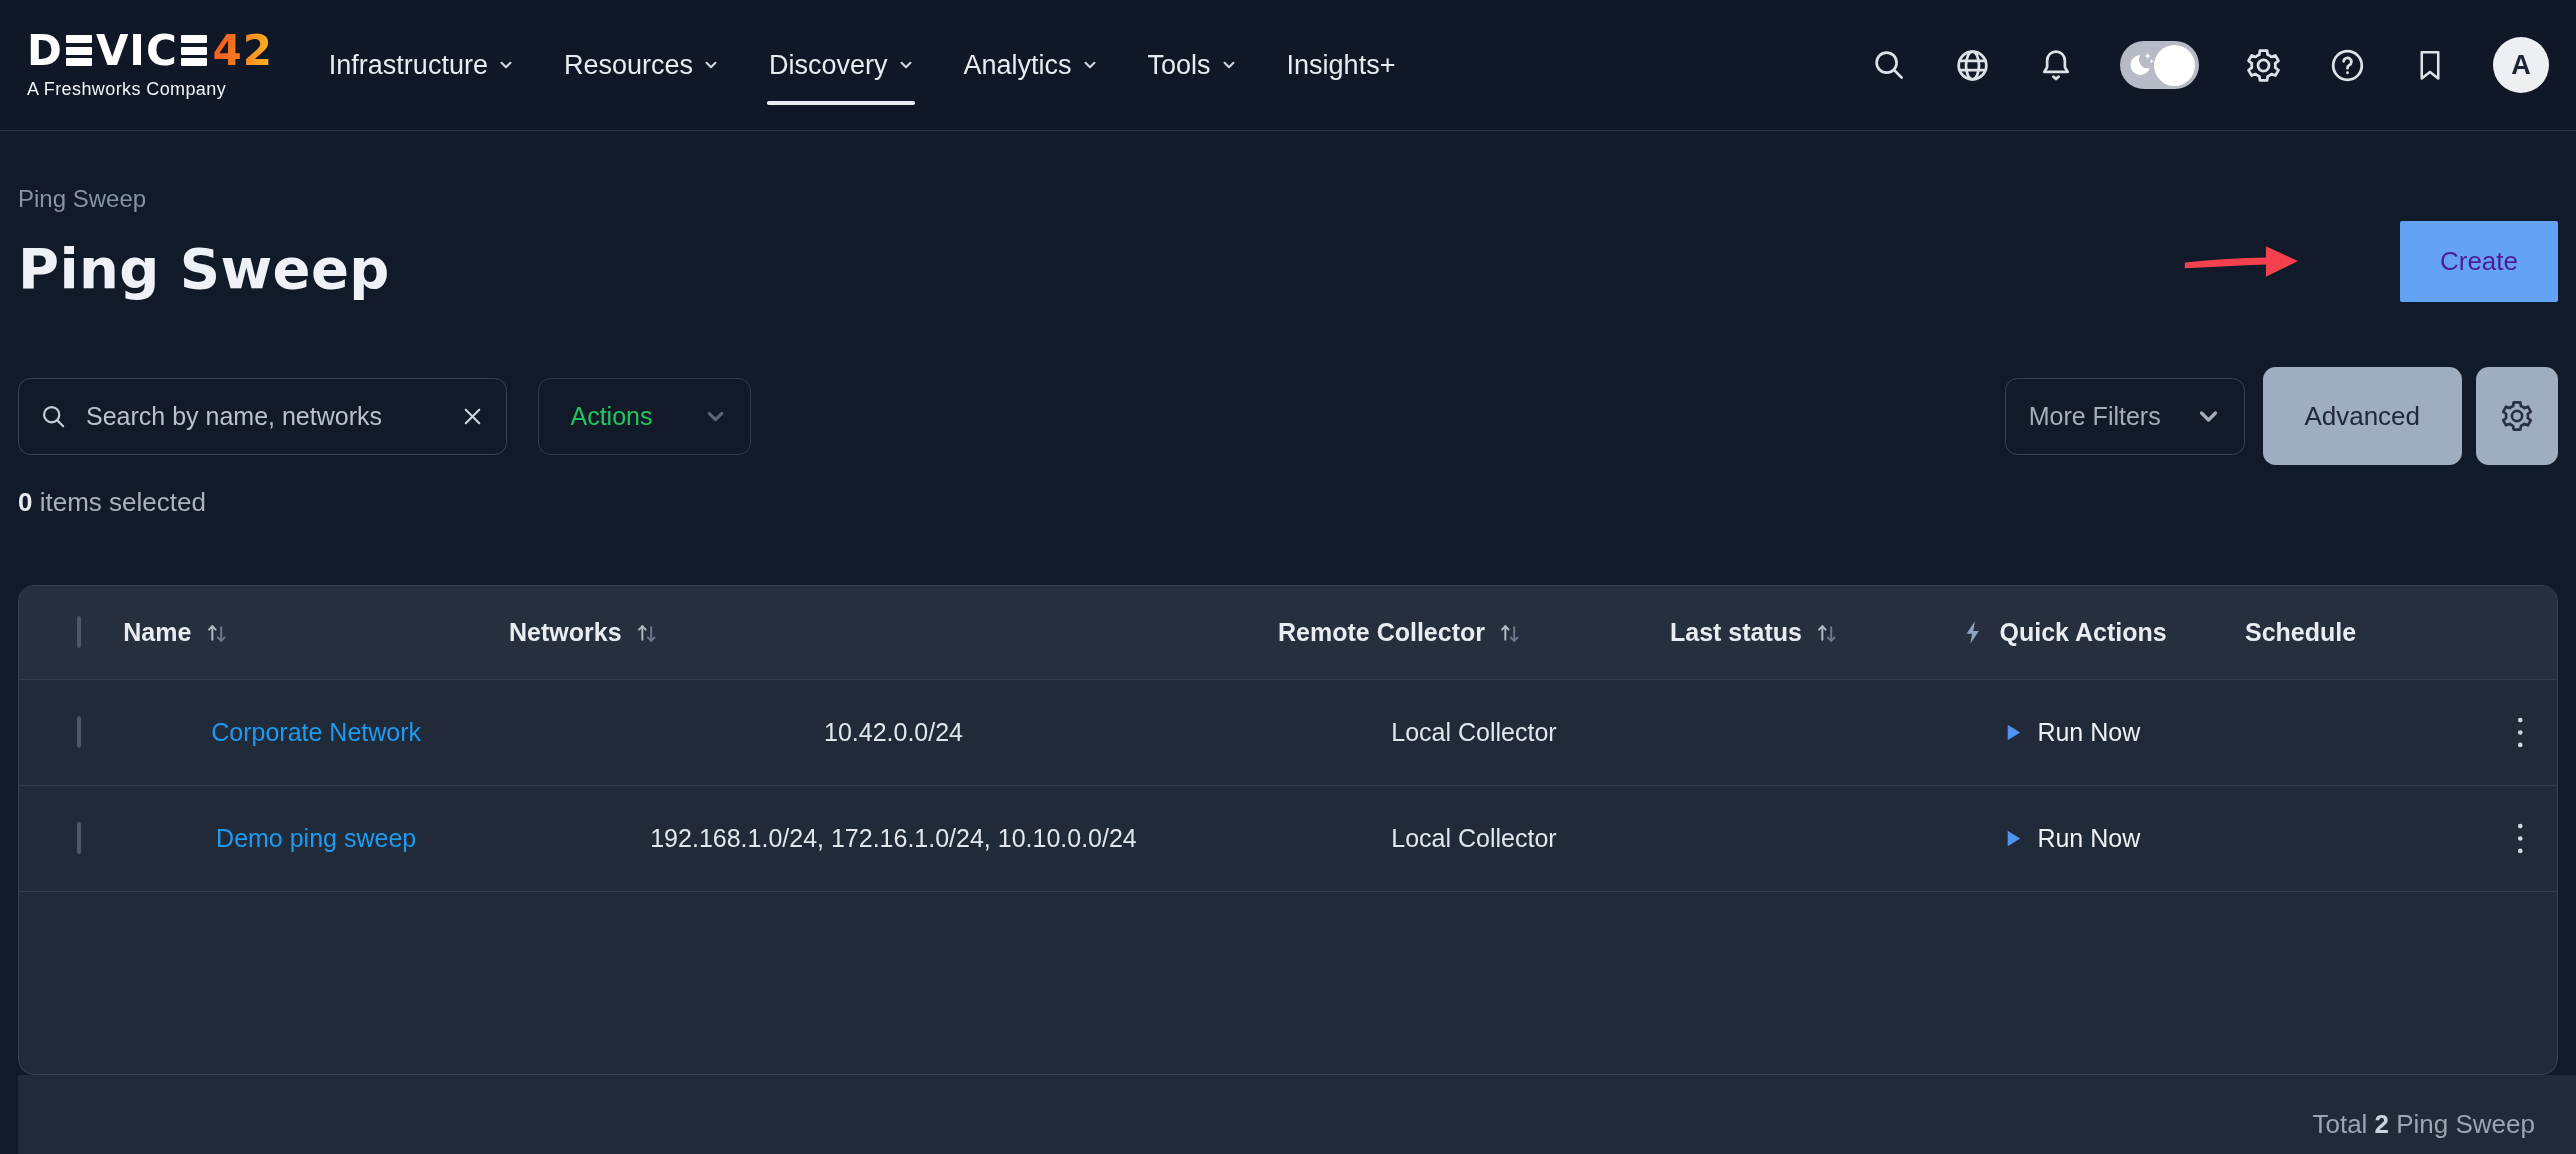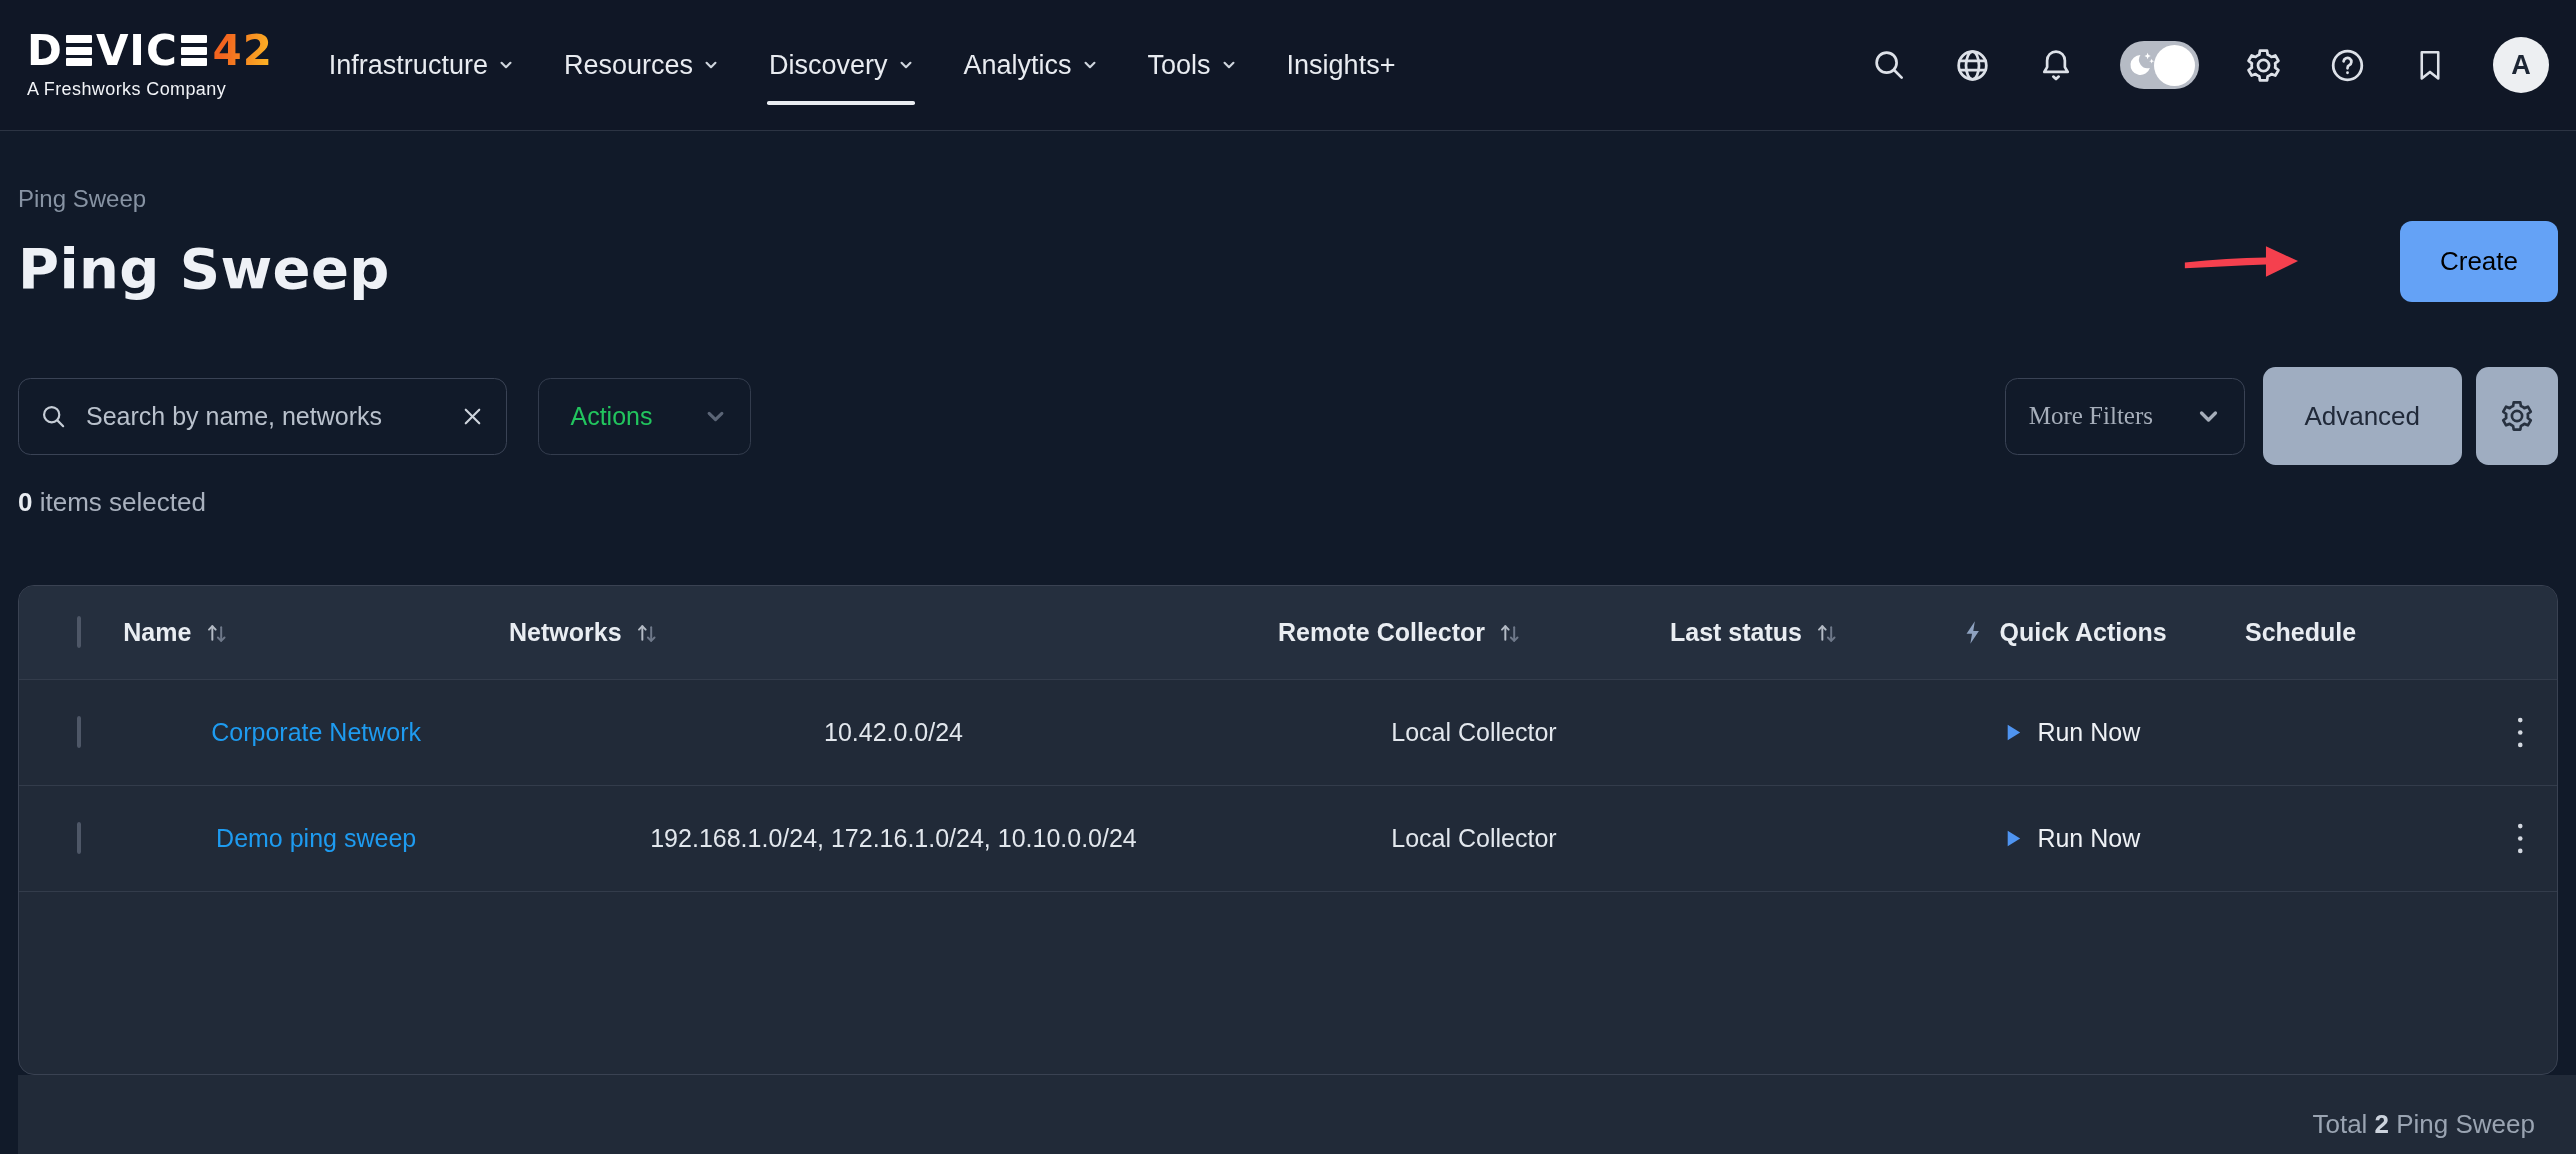--- a/index.html
+++ b/index.html
@@ -50,22 +50,22 @@
     font-size:27px; font-weight:700; cursor:pointer; }
 
   
   main { padding:0 18px; }
   .page-head { display:flex; justify-content:space-between; align-items:flex-start; margin-top:54px; }
   .breadcrumb { font-size:24px; color:#8793a3; line-height:28px; }
   .title { margin-top:21.5px; font-family:"DejaVu Sans", sans-serif; font-weight:800;
     font-size:56px; line-height:67px; color:#eef1f6; letter-spacing:0.4px; }
   .head-right { display:flex; align-items:center; margin-top:36px; }
   .arrow-annotation { margin-right:100px; }
-  .create-btn { width:158px; height:81px; border:none; border-radius:12px; background:#64a2f6;
-    color:#000000; font-family:inherit; font-size:26px; font-weight:500;
+  .create-btn { width:158px; height:81px; border:none; border-radius:2px; background:#64a2f6;
+    color:#4c1d95; font-family:inherit; font-size:26px; font-weight:500;
     display:flex; align-items:center; justify-content:center; cursor:pointer; }
 
   
   .filter-bar { display:flex; align-items:center; margin-top:65px; }
   .search-box { width:489px; height:77px; border:1.8px solid #3a4355; border-radius:12.5px;
     display:flex; align-items:center; padding:0 20px; gap:16px; background:transparent; }
   .search-box input { flex:1; min-width:0; background:transparent; border:none; outline:none;
     color:#dfe4ea; font-size:25px; font-family:inherit; }
   .search-box input::placeholder { color:#b9c1cc; opacity:1; }
   .btn-outline { height:77px; border:1.8px solid #333c4d; border-radius:12.5px; background:transparent;
@@ -245,21 +245,21 @@
 
     <button class="btn-outline actions-btn" style="font-family:inherit;">
       <span>Actions</span>
       <svg class="chev" width="23" height="23" viewBox="0 0 18 18" style="stroke:#5b6576;">
           <polyline points="4,6.5 9,11.5 14,6.5"></polyline>
         </svg>
     </button>
 
     <div class="spacer"></div>
 
-    <button class="btn-outline more-filters" style="font-family:Liberation Serif, serif;">
+    <button class="btn-outline more-filters" style="font-family:Liberation Sans, sans-serif;">
       <span>More Filters</span>
       <svg class="chev" width="25" height="25" viewBox="0 0 18 18" style="stroke:#a6aeba;">
           <polyline points="4,6.5 9,11.5 14,6.5"></polyline>
         </svg>
     </button>
 
     <button class="btn-filled advanced">
       <span>Advanced</span>
     </button>
 

